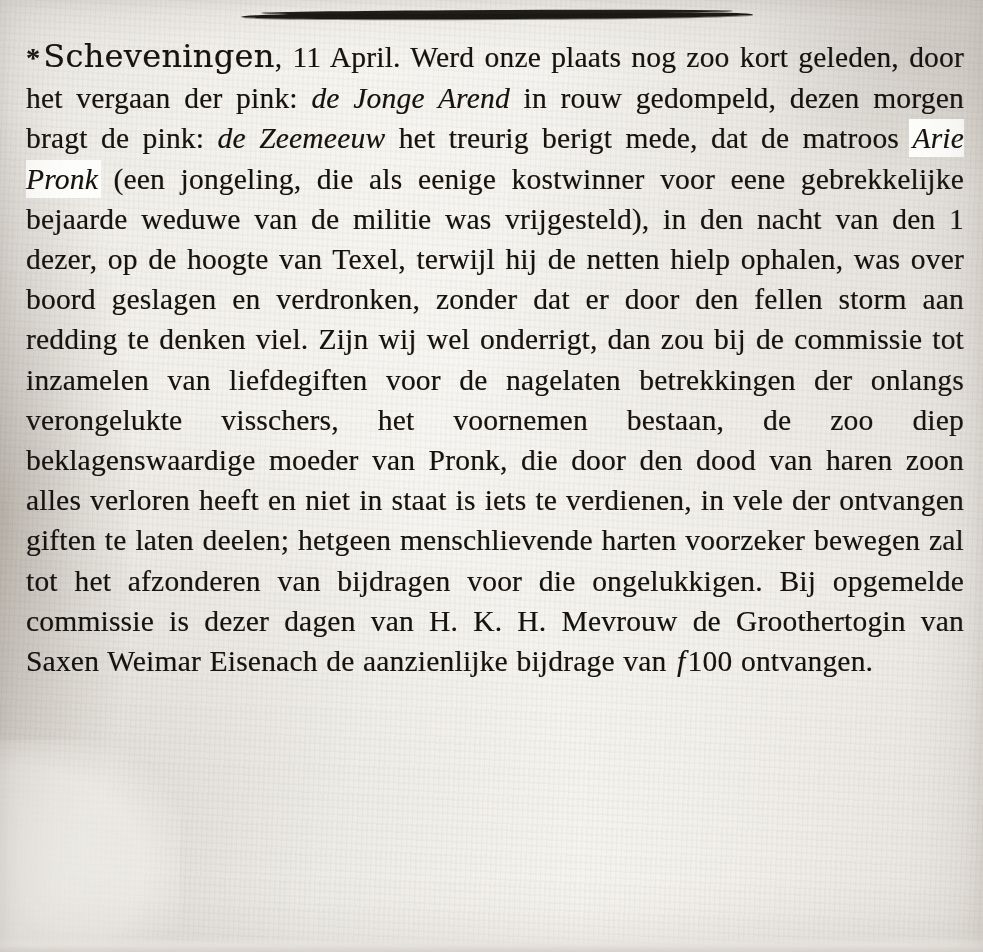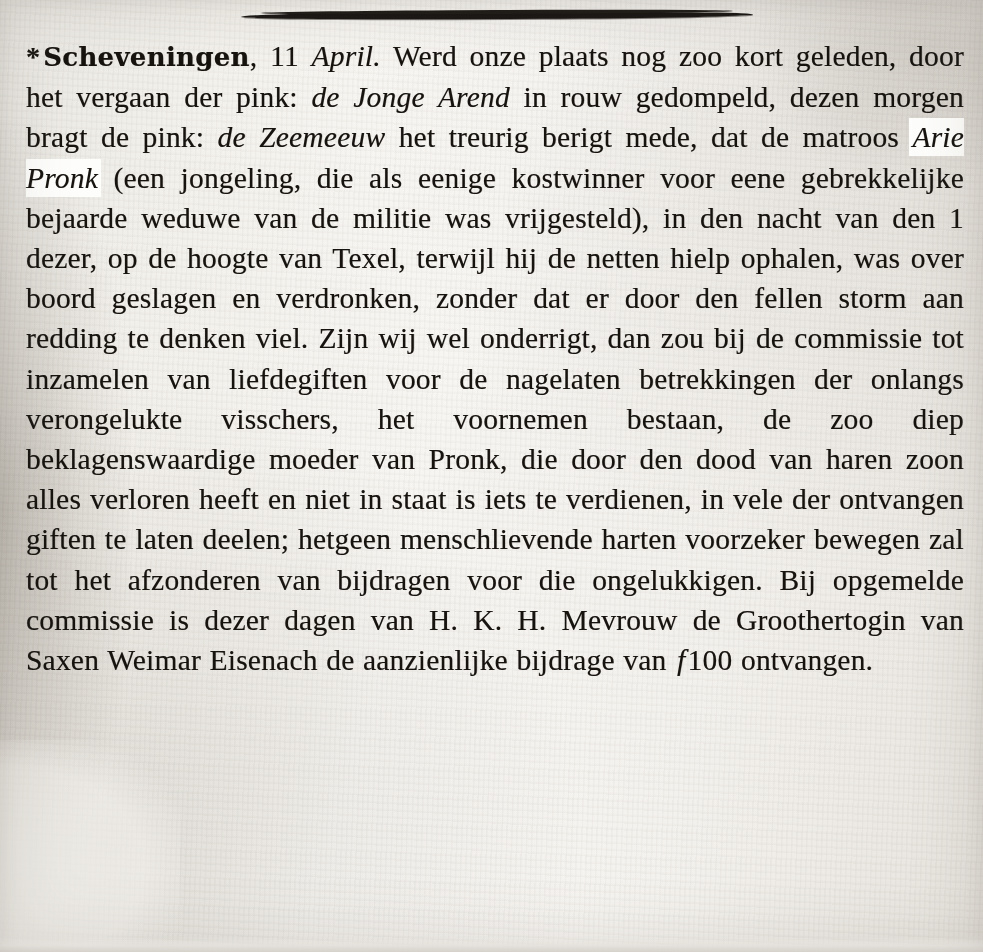--- a/index.html
+++ b/index.html
@@ -104,26 +104,25 @@
     margin: 0;
     text-indent: 0;
   }
   .lead-star {
     font-weight: 700;
     font-size: 28px;
     padding-right: 3px;
   }
   .place {
     font-family: "DejaVu Serif", serif;
-    font-weight: 700;
-    font-size: 26px;
+    font-weight: 400;
+    font-size: 32px;
     letter-spacing: 0.3px;
   }
   .date-month {
-    font-style: italic;
   }
   .ship {
     font-style: italic;
     margin-top: 12px;
   }
   .highlight {
     background: #fdfdfb;
     box-shadow: 0 0 0 3px #fdfdfb;
     font-style: italic;
     position: relative;

